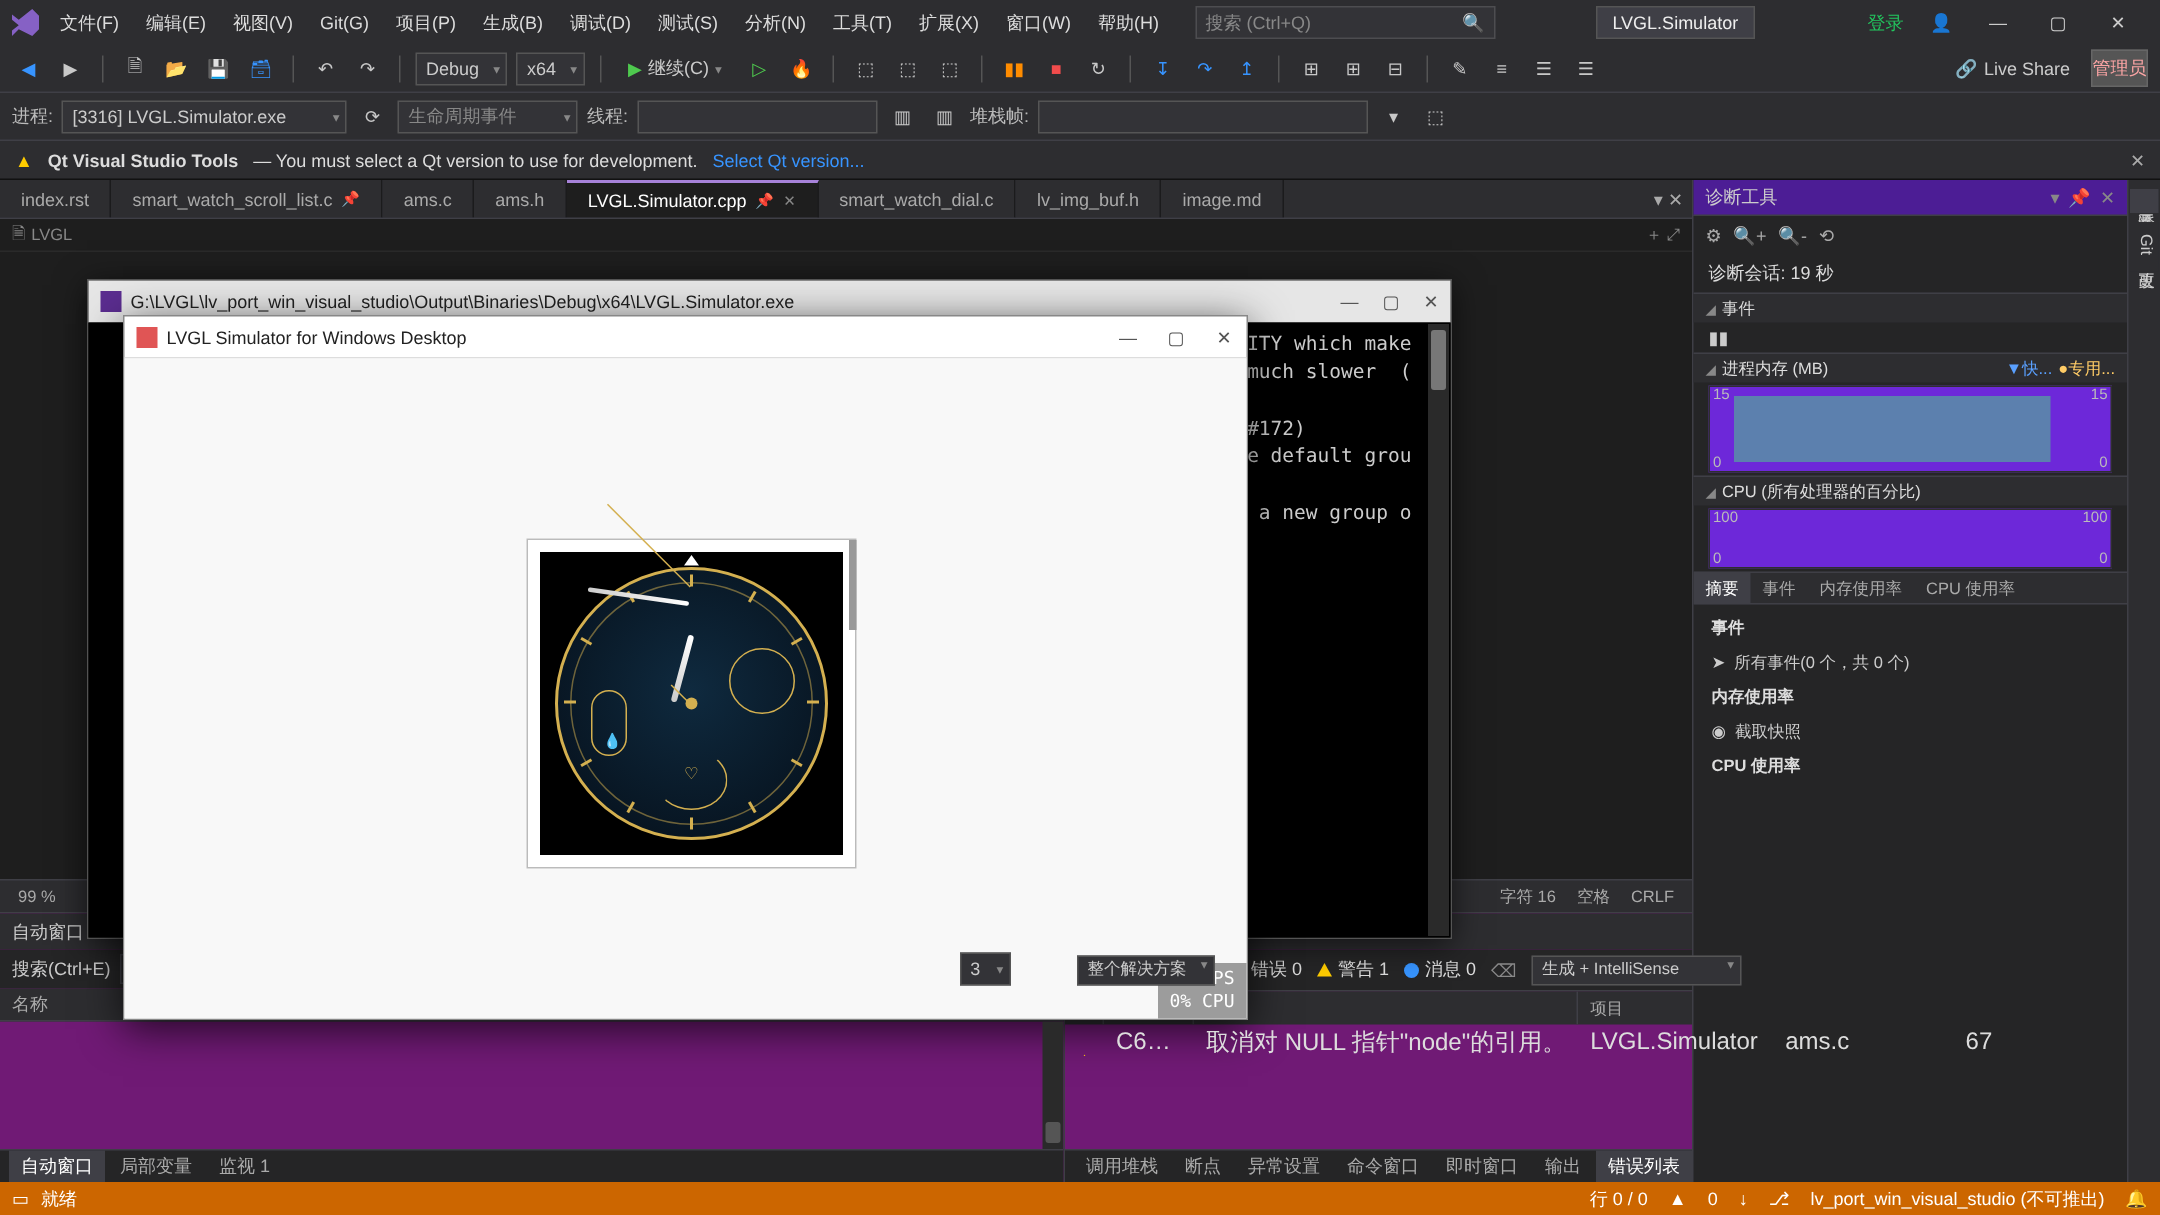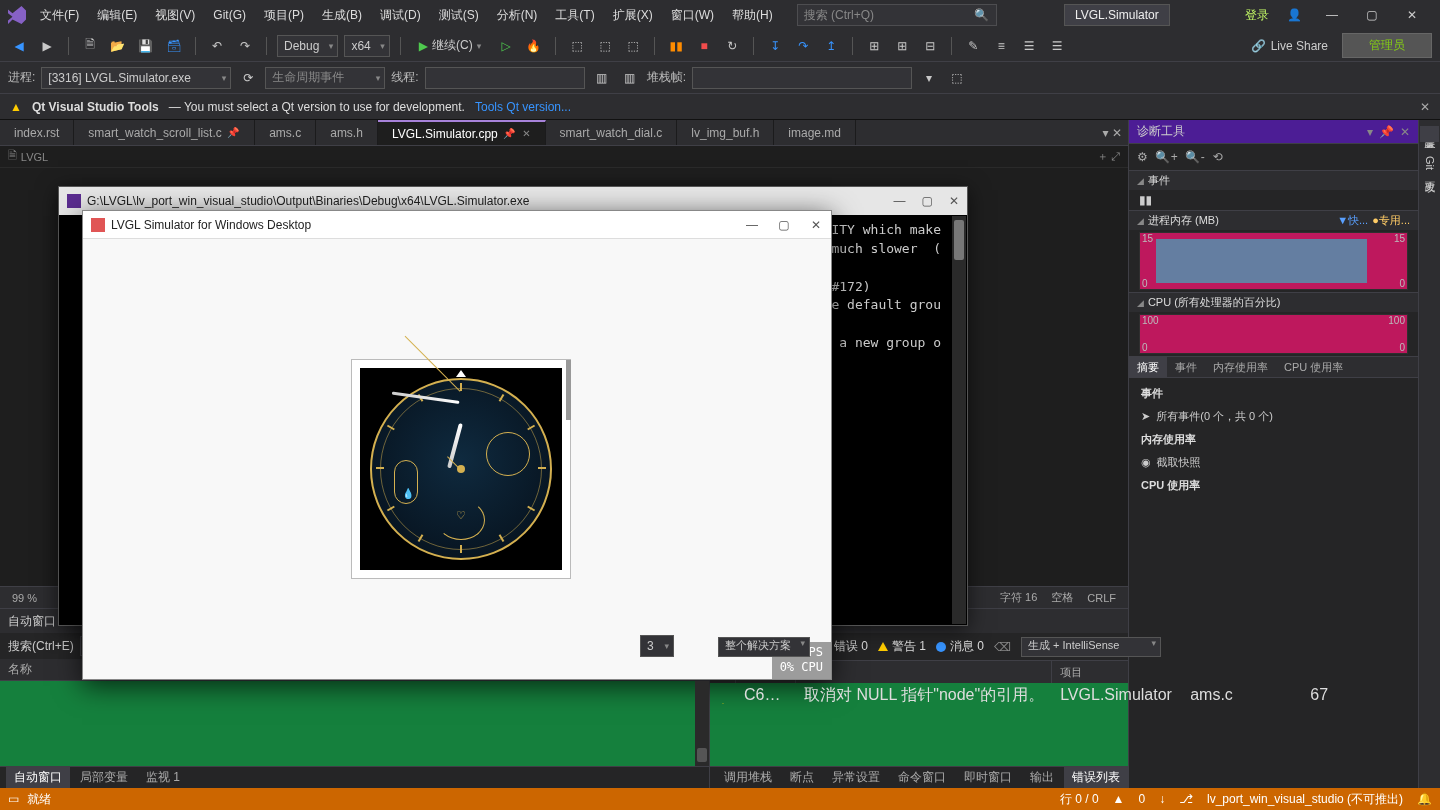--- a/index.html
+++ b/index.html
@@ -39,21 +39,21 @@
   .titlebar .search {
     flex: 0 0 200px; height: 22px; background: #333337; border:1px solid #4d4d50;
     display:flex;align-items:center;padding:0 6px;color:#888;margin-left:10px;
   }
   .titlebar .spacer { flex:1; }
   .titlebar .solution {
     background:#3f3f46; padding:3px 10px; border:1px solid #555; color:#eee;
   }
   .titlebar .win-controls { display:flex; gap:0; margin-left:auto;}
   .titlebar .win-btn { width:40px; height:30px; display:flex;align-items:center;justify-content:center;color:#ccc;}
-  .titlebar .signin { color:#bef264; margin:0 8px;}
+  .titlebar .signin { color:#22c55e; margin:0 8px;}
 
   
   .toolbar {
     height: 32px; background: #2d2d30; border-bottom:1px solid var(--vs-border);
     display:flex; align-items:center; padding:0 8px; gap:6px; font-size:12px;
   }
   .tool-icon {
     width:22px;height:22px;display:flex;align-items:center;justify-content:center;
     color:#c8c8c8; border-radius:2px;
   }
@@ -68,21 +68,21 @@
   }
   .tool-dd::after{content:"▾";position:absolute;right:4px;color:#888;font-size:9px;}
   .tool-btn-start {
     display:flex;align-items:center;gap:4px;padding:0 8px;height:22px;
     color:#ccc;
   }
   .tool-btn-start .tri{color:#4ec94e;}
   .tool-label { color:#bbb; }
   .tool-input { background:#333337;border:1px solid #555;height:22px;flex:0 0 160px;}
   .liveshare { color:#ccc; display:flex;align-items:center;gap:4px; margin-left:4px;}
-  .manage-btn { background:#555;padding:3px 26px;border:1px solid #666;color:#84cc16;margin-left:8px;}
+  .manage-btn { background:#555;padding:3px 0;border:1px solid #666;color:#fca5a5;margin-left:8px;}
 
   
   .infobar {
     height:26px; background:#2d2d30; border-bottom:1px solid #111;
     display:flex;align-items:center;padding:0 10px;gap:10px;color:#ddd;
   }
   .infobar .warn-icon{color:#ffcc00;font-weight:bold;}
   .infobar a{color:#3794ff;text-decoration:none;}
   .infobar .close-x{margin-left:auto;color:#aaa;}
 
@@ -194,21 +194,21 @@
   
   .ed-status{
     height:22px;background:#2d2d30;border-top:1px solid var(--vs-border);
     display:flex;align-items:center;justify-content:flex-end;gap:14px;
     padding:0 12px;color:#aaa;font-size:11px;
   }
   .ed-status .left{margin-right:auto;}
 
   
   .bottom-panels{height:180px;display:flex;border-top:1px solid var(--vs-border);}
-  .panel{display:flex;flex-direction:column;background:#15803d;border-right:1px solid var(--vs-border);}
+  .panel{display:flex;flex-direction:column;background:#701a75;border-right:1px solid var(--vs-border);}
   .panel-title{
     height:24px;background:#2d2d30;display:flex;align-items:center;
     padding:0 8px;color:#ccc;font-size:12px;gap:8px;
   }
   .panel-title .pt-tools{margin-left:auto;display:flex;gap:6px;color:#888;}
   .panel-body{flex:1;overflow:hidden;position:relative;}
   .panel-input{background:#252526;border:1px solid #3f3f46;height:20px;color:#ccc;padding:0 4px;}
 
   
   .p-autos{flex:0 0 710px;}
@@ -264,21 +264,21 @@
   .diag-sess{padding:4px 10px;color:#ddd;font-size:12px;}
   .timeline{height:22px;position:relative;margin:0 10px;background:#1e1e1e;}
   .timeline .mk{position:absolute;top:0;bottom:0;width:6px;background:#ccc;}
   .timeline .lbl{position:absolute;top:3px;color:#bbb;font-size:10px;}
   .section-head{
     height:20px;display:flex;align-items:center;gap:4px;padding:0 8px;
     background:#2d2d30;color:#ddd;font-size:11px;border-top:1px solid #3f3f46;
   }
   .section-head .sh-caret{font-size:9px;color:#888;}
   .pause-row{height:20px;display:flex;align-items:center;padding:0 10px;color:#ccc;}
-  .graph{height:58px;margin:2px 10px;background:#be185d;position:relative;border:1px solid #2f2f2f;}
+  .graph{height:58px;margin:2px 10px;background:#6d28d9;position:relative;border:1px solid #2f2f2f;}
   .graph .fill{position:absolute;left:16px;right:40px;top:6px;bottom:6px;background:var(--vs-blue-graph);opacity:.9;}
   .graph .yl{position:absolute;left:2px;font-size:10px;color:#bbb;}
   .graph .yr{position:absolute;right:2px;font-size:10px;color:#bbb;}
   .diag-tabs{height:22px;display:flex;background:#2d2d30;border-top:1px solid #3f3f46;border-bottom:1px solid #3f3f46;}
   .diag-tabs .dt{padding:3px 8px;color:#aaa;font-size:11px;}
   .diag-tabs .dt.sel{background:#3f3f46;color:#fff;}
   .diag-list{flex:1;overflow:hidden;padding:4px 0;}
   .diag-list .dl-row{padding:4px 12px;color:#ccc;font-size:11px;display:flex;align-items:center;gap:6px;}
   .diag-list .dl-head{color:#ddd;font-weight:600;}
   .chk{width:11px;height:11px;border:1px solid #888;display:inline-block;}
@@ -398,21 +398,21 @@
   <span class="tool-label">堆栈帧:</span>
   <div class="tool-input" style="flex:0 0 220px"></div>
   <span class="tool-icon">▾</span>
   <span class="tool-icon">⬚</span>
 </div>
 
 <div class="infobar">
   <span class="warn-icon">▲</span>
   <b>Qt Visual Studio Tools</b>
   <span>— You must select a Qt version to use for development.</span>
-  <a href="#">Tools Qt version...</a>
+  <a href="#">Select Qt version...</a>
   <span class="close-x">✕</span>
 </div>
 
 <div class="main">
 
   <div class="left-col">
 
     <div class="ed-tabs">
       <div class="ed-tab">
           <span>index.rst</span>
@@ -648,20 +648,21 @@
           <span>📌</span>
           <span>✕</span>
         </div>
     </div>
     <div class="diag-tools">
       <span>⚙</span>
       <span>🔍+</span>
       <span>🔍-</span>
       <span>⟲</span>
     </div>
+    <div class="diag-sess">诊断会话: 19 秒</div>
 
     <div class="section-head">
         <span class="sh-caret">◢</span>
         <span>事件</span>
       </div>
     <div class="pause-row">▮▮</div>
 
     <div class="section-head">
       <span class="sh-caret">◢</span>
         <span>进程内存 (MB)</span>

